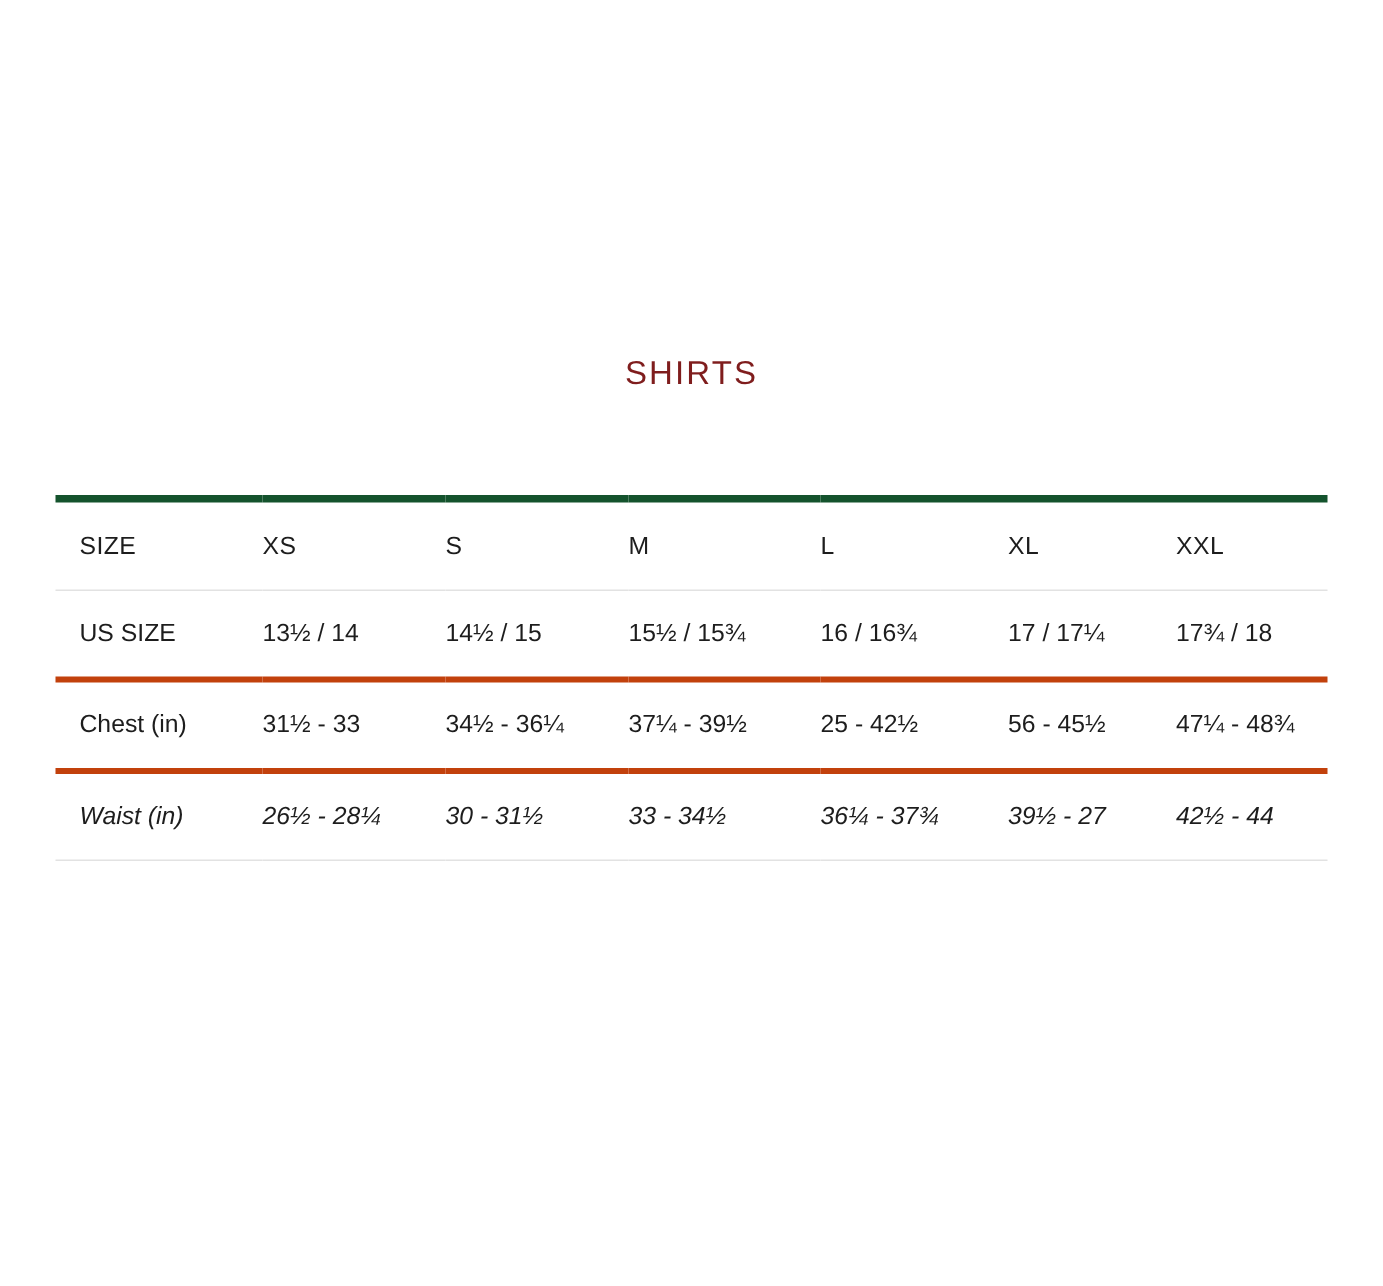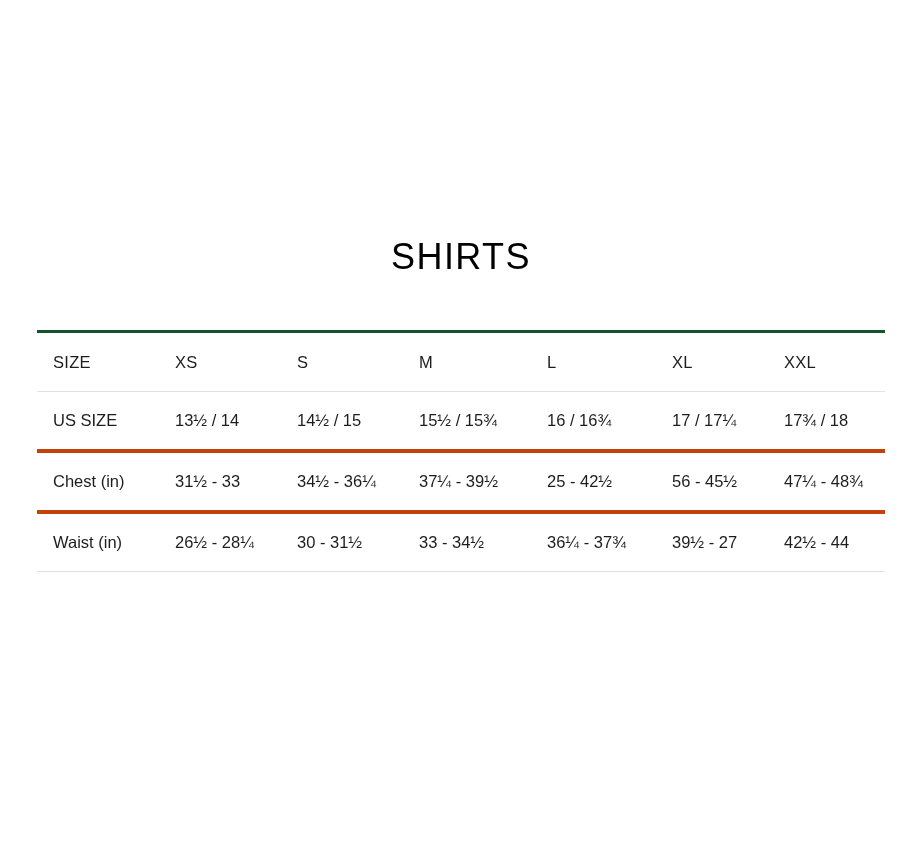--- a/index.html
+++ b/index.html
@@ -19,24 +19,24 @@
     width: 922px;
     height: 857px;
     box-sizing: border-box;
   }
   .title {
     position: absolute;
     top: 236px;
     left: 0;
     width: 922px;
     text-align: center;
-    font-size: 36px;
+    font-size: 22px;
     letter-spacing: 1.4px;
     font-weight: 400;
-    color: #000000;
+    color: #7f1d1d;
   }
   .table-wrap {
     position: absolute;
     top: 330px;
     left: 37px;
     width: 848px;
   }
   table.size-table {
     width: 100%;
     border-collapse: collapse;
@@ -46,30 +46,31 @@
   table.size-table th,
   table.size-table td {
     text-align: left;
     font-weight: 400;
     padding: 0;
     vertical-align: middle;
     white-space: nowrap;
   }
   table.size-table thead th {
     height: 58px;
-    border-top: 3px solid #14532d;
+    border-top: 5px solid #14532d;
     border-bottom: 1px solid #e2e2e2;
     letter-spacing: 0.3px;
   }
   table.size-table tbody td {
     height: 57px;
     border-bottom: 4px solid #c2410c;
   }
   table.size-table tbody tr:last-child td {
     border-bottom: 1px solid #e2e2e2;
+    font-style: italic;
   }
   
   .col-label { width: 122px; padding-left: 16px !important; }
   .col-xs    { width: 122px; }
   .col-s     { width: 122px; }
   .col-m     { width: 128px; }
   .col-l     { width: 125px; }
   .col-xl    { width: 112px; margin-left: 48px; }
   .col-xxl   { width: auto; }
   thead th.col-label { padding-left: 16px; }

